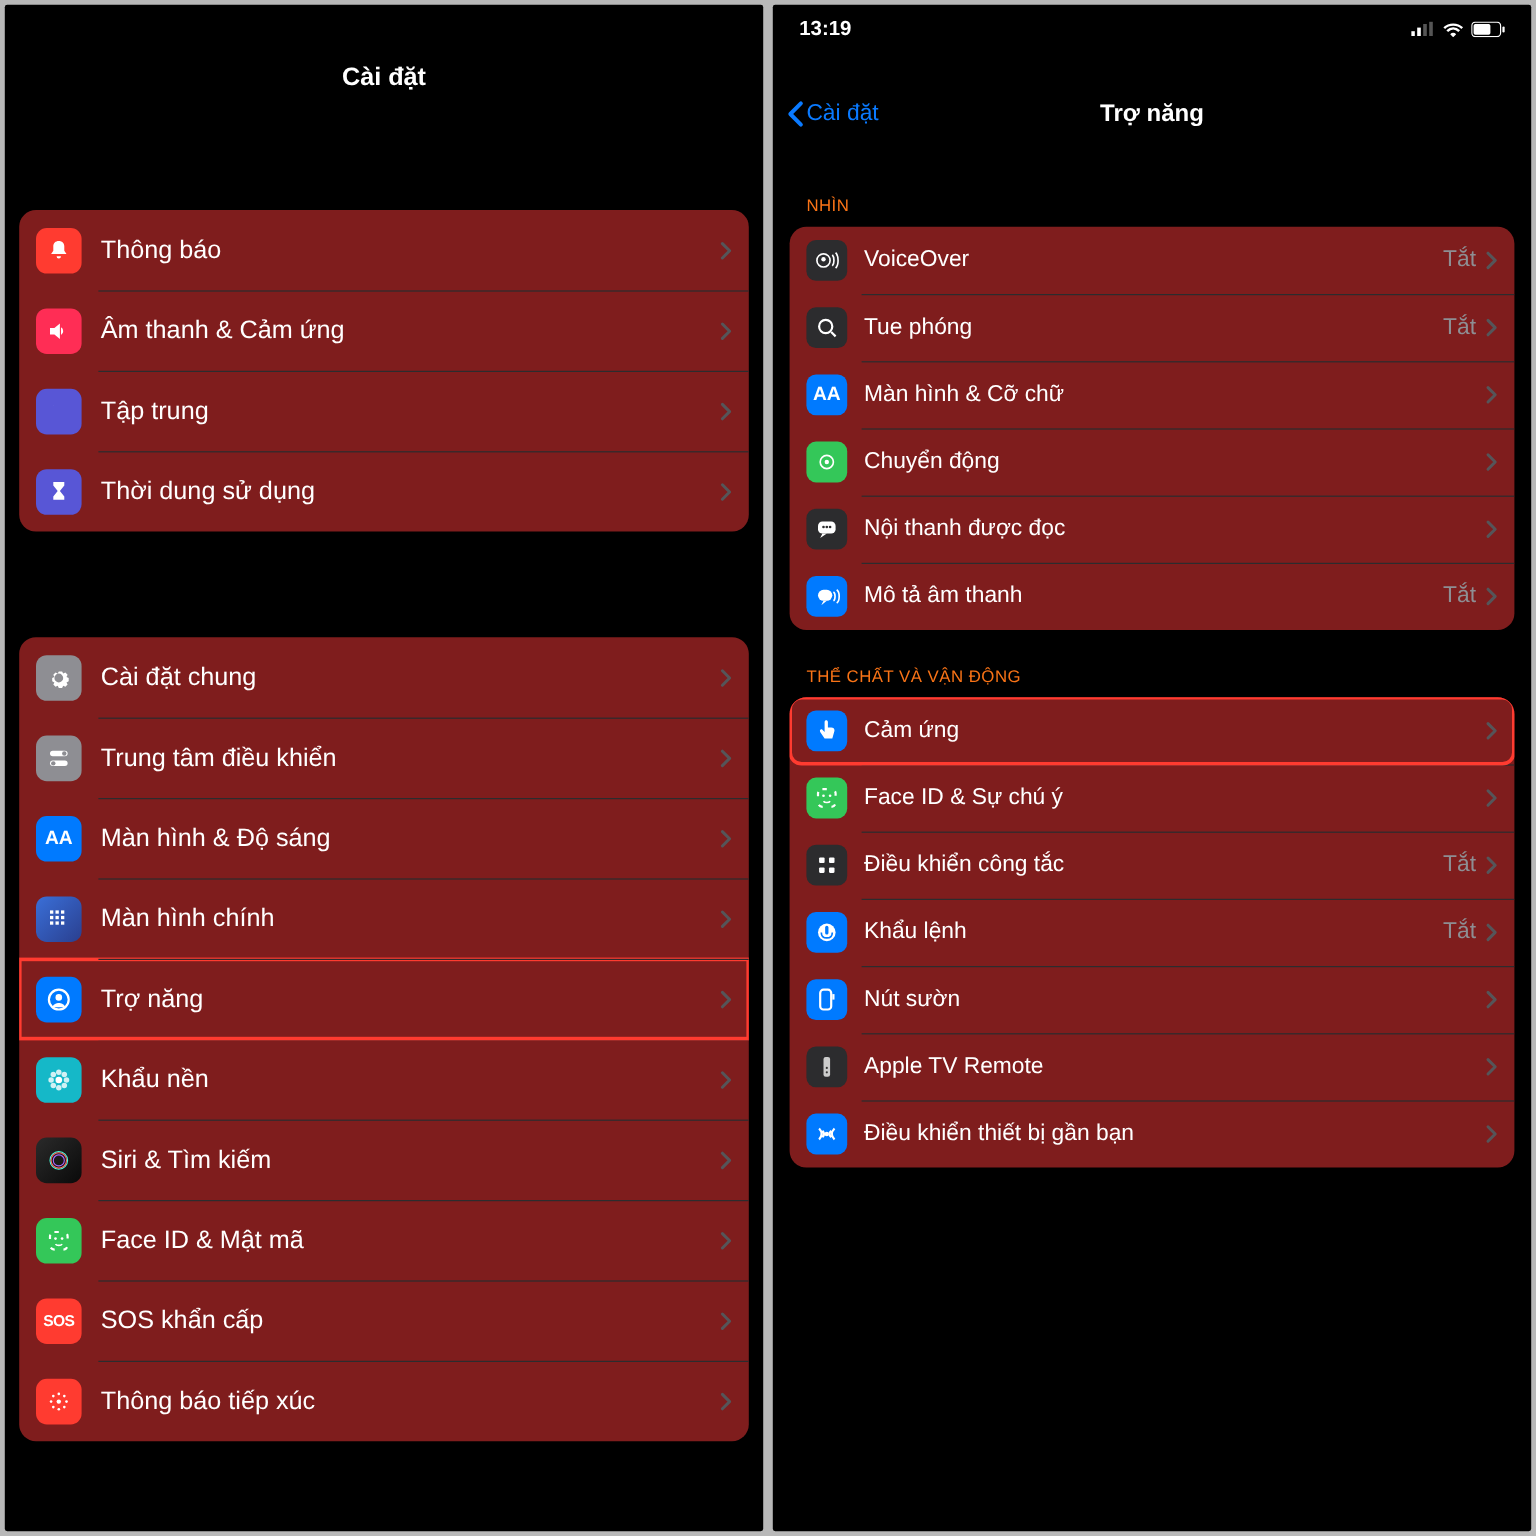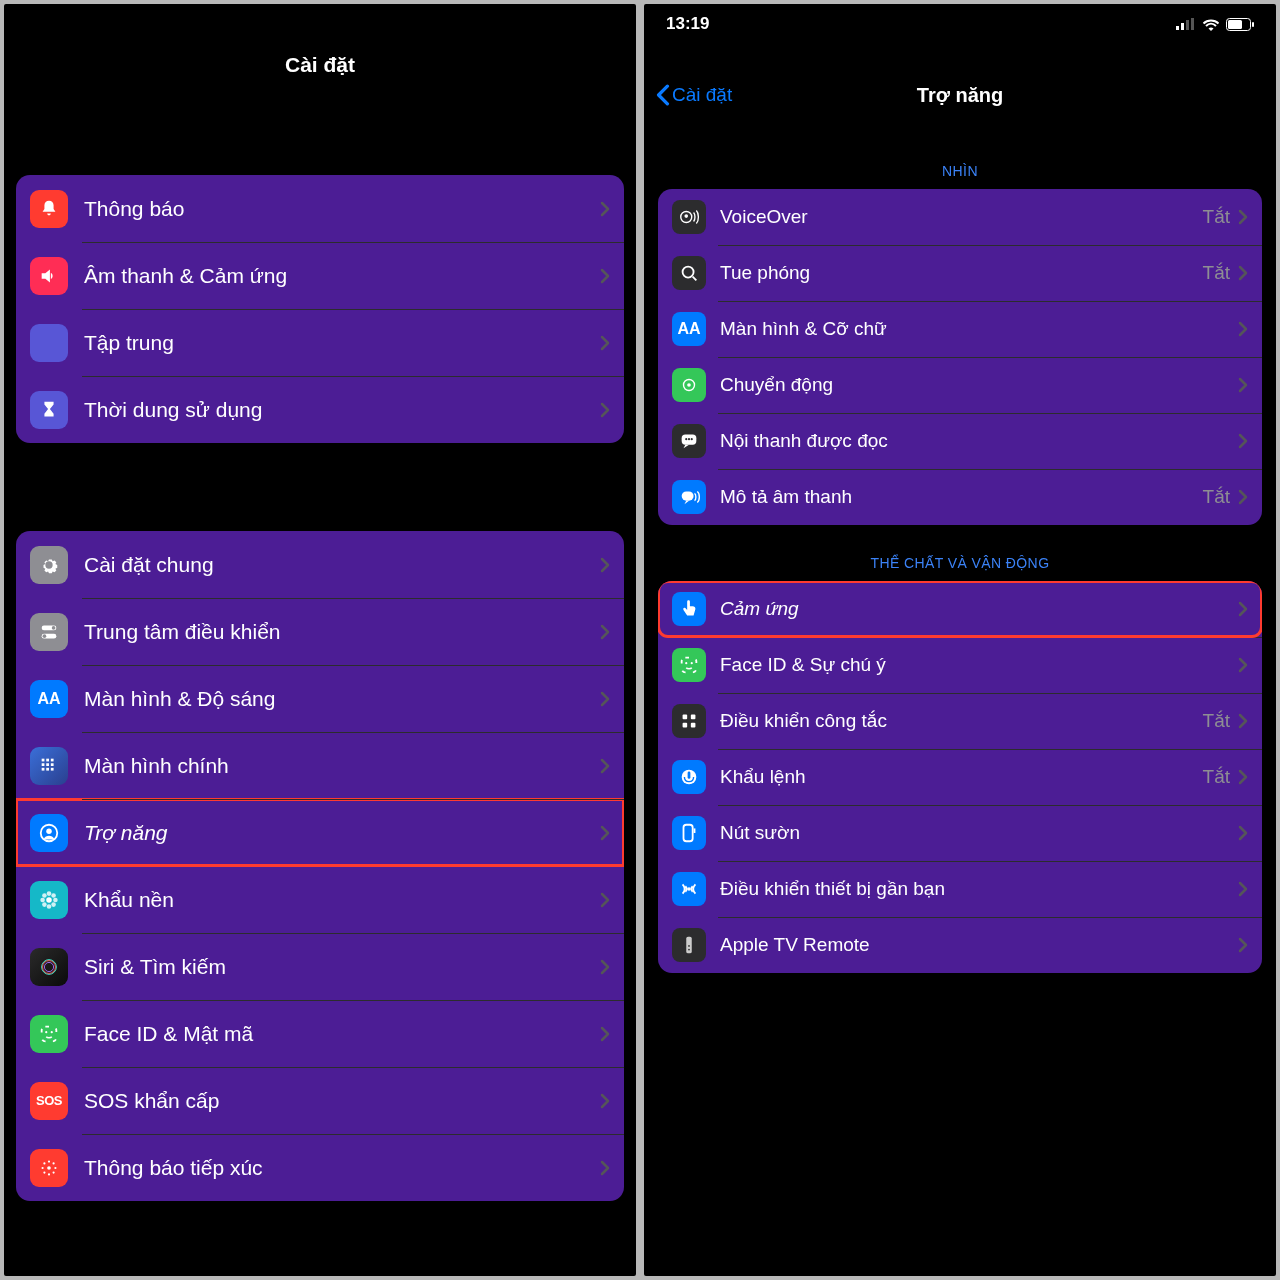--- a/index.html
+++ b/index.html
@@ -55,27 +55,26 @@
     color:#0a7aff;
     font-size:19px;
     cursor:pointer;
   }
   .nav-back svg { margin-right:2px; }
   
   .content { padding: 0 14px 20px; }
   .group-header {
     text-transform: uppercase;
     font-size: 14px;
-    color: #3b82f6;
+    color: #f97316;
     padding: 30px 14px 10px;
     letter-spacing: 0.4px;
-    text-align: center;
   }
   .group {
-    background: #4c1d95;
+    background: #7f1d1d;
     border-radius: 14px;
     overflow: hidden;
   }
   .row {
     display: flex;
     align-items: center;
     height: 56px;
     padding: 0 14px;
     cursor: pointer;
     position:relative;
@@ -87,21 +86,20 @@
     left: 60px;
     right: 0;
     height: 1px;
     background: #2c2c2e;
   }
   .row.hl {
     outline: 3px solid #ff3b30;
     outline-offset: -2px;
     border-radius: 10px;
     z-index:2;
-    font-style:italic;
   }
   .icon {
     width: 34px;
     height: 34px;
     border-radius: 8px;
     display: flex;
     align-items: center;
     justify-content: center;
     margin-right: 14px;
     flex: none;
@@ -550,43 +548,43 @@
                 <rect x="17" y="7" width="2" height="5" fill="#fff"></rect>
               </svg>
             </div>
     <span class="label">Nút sườn</span>
 
     <svg class="chev" width="10" height="16" viewBox="0 0 10 16">
               <path d="M2 2l6 6-6 6" stroke="currentColor" stroke-width="2.5" fill="none" stroke-linecap="round" stroke-linejoin="round"></path>
             </svg>
   </div>
           <div class="row ">
+    <div class="icon bg-dark">
+              <svg width="22" height="22" viewBox="0 0 24 24">
+                <rect x="9" y="3" width="6" height="18" rx="2" fill="#ccc"></rect>
+                <circle cx="12" cy="13" r="1" fill="#333"></circle>
+                <circle cx="12" cy="17" r="1" fill="#333"></circle>
+              </svg>
+            </div>
+    <span class="label">Apple TV Remote</span>
+
+    <svg class="chev" width="10" height="16" viewBox="0 0 10 16">
+              <path d="M2 2l6 6-6 6" stroke="currentColor" stroke-width="2.5" fill="none" stroke-linecap="round" stroke-linejoin="round"></path>
+            </svg>
+  </div>
+          <div class="row ">
     <div class="icon bg-blue">
               <svg width="22" height="22" viewBox="0 0 24 24">
                 <path d="M5 7c3 3 3 7 0 10M8 9c2 2 2 4 0 6" stroke="#fff" stroke-width="2" fill="none"></path>
                 <path d="M19 7c-3 3-3 7 0 10M16 9c-2 2-2 4 0 6" stroke="#fff" stroke-width="2" fill="none"></path>
                 <circle cx="12" cy="12" r="2" fill="#fff"></circle>
               </svg>
             </div>
     <span class="label">Điều khiển thiết bị gần bạn</span>
 
     <svg class="chev" width="10" height="16" viewBox="0 0 10 16">
               <path d="M2 2l6 6-6 6" stroke="currentColor" stroke-width="2.5" fill="none" stroke-linecap="round" stroke-linejoin="round"></path>
             </svg>
   </div>
-          <div class="row ">
-    <div class="icon bg-dark">
-              <svg width="22" height="22" viewBox="0 0 24 24">
-                <rect x="9" y="3" width="6" height="18" rx="2" fill="#ccc"></rect>
-                <circle cx="12" cy="13" r="1" fill="#333"></circle>
-                <circle cx="12" cy="17" r="1" fill="#333"></circle>
-              </svg>
-            </div>
-    <span class="label">Apple TV Remote</span>
-
-    <svg class="chev" width="10" height="16" viewBox="0 0 10 16">
-              <path d="M2 2l6 6-6 6" stroke="currentColor" stroke-width="2.5" fill="none" stroke-linecap="round" stroke-linejoin="round"></path>
-            </svg>
-  </div>
         </div>
       </div>
   </div>
 </div>
 
 </body></html>

